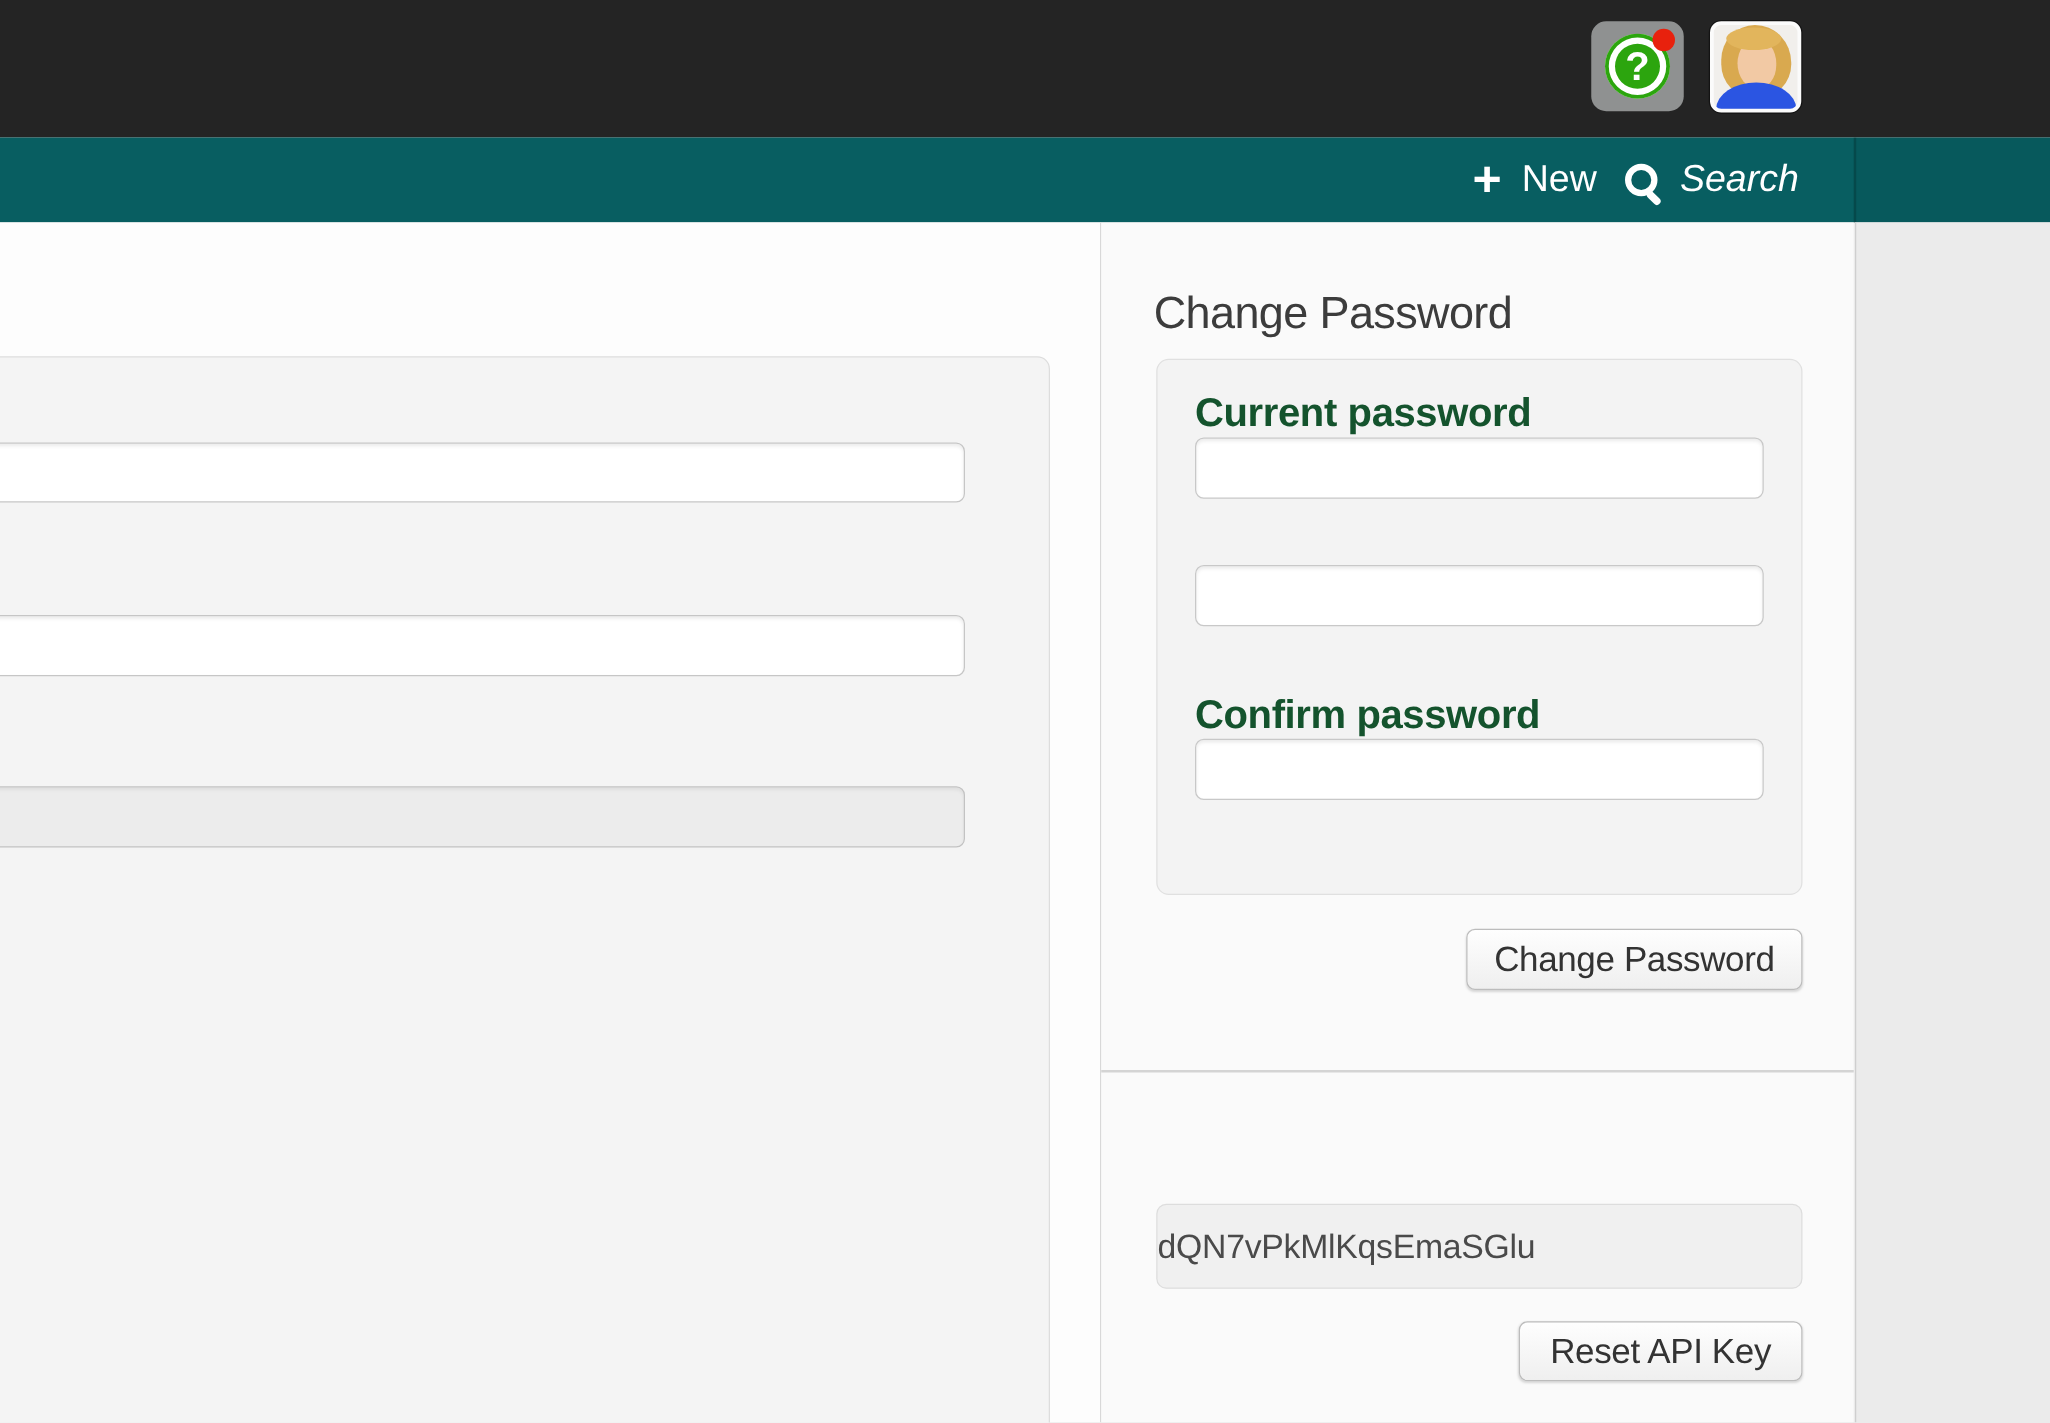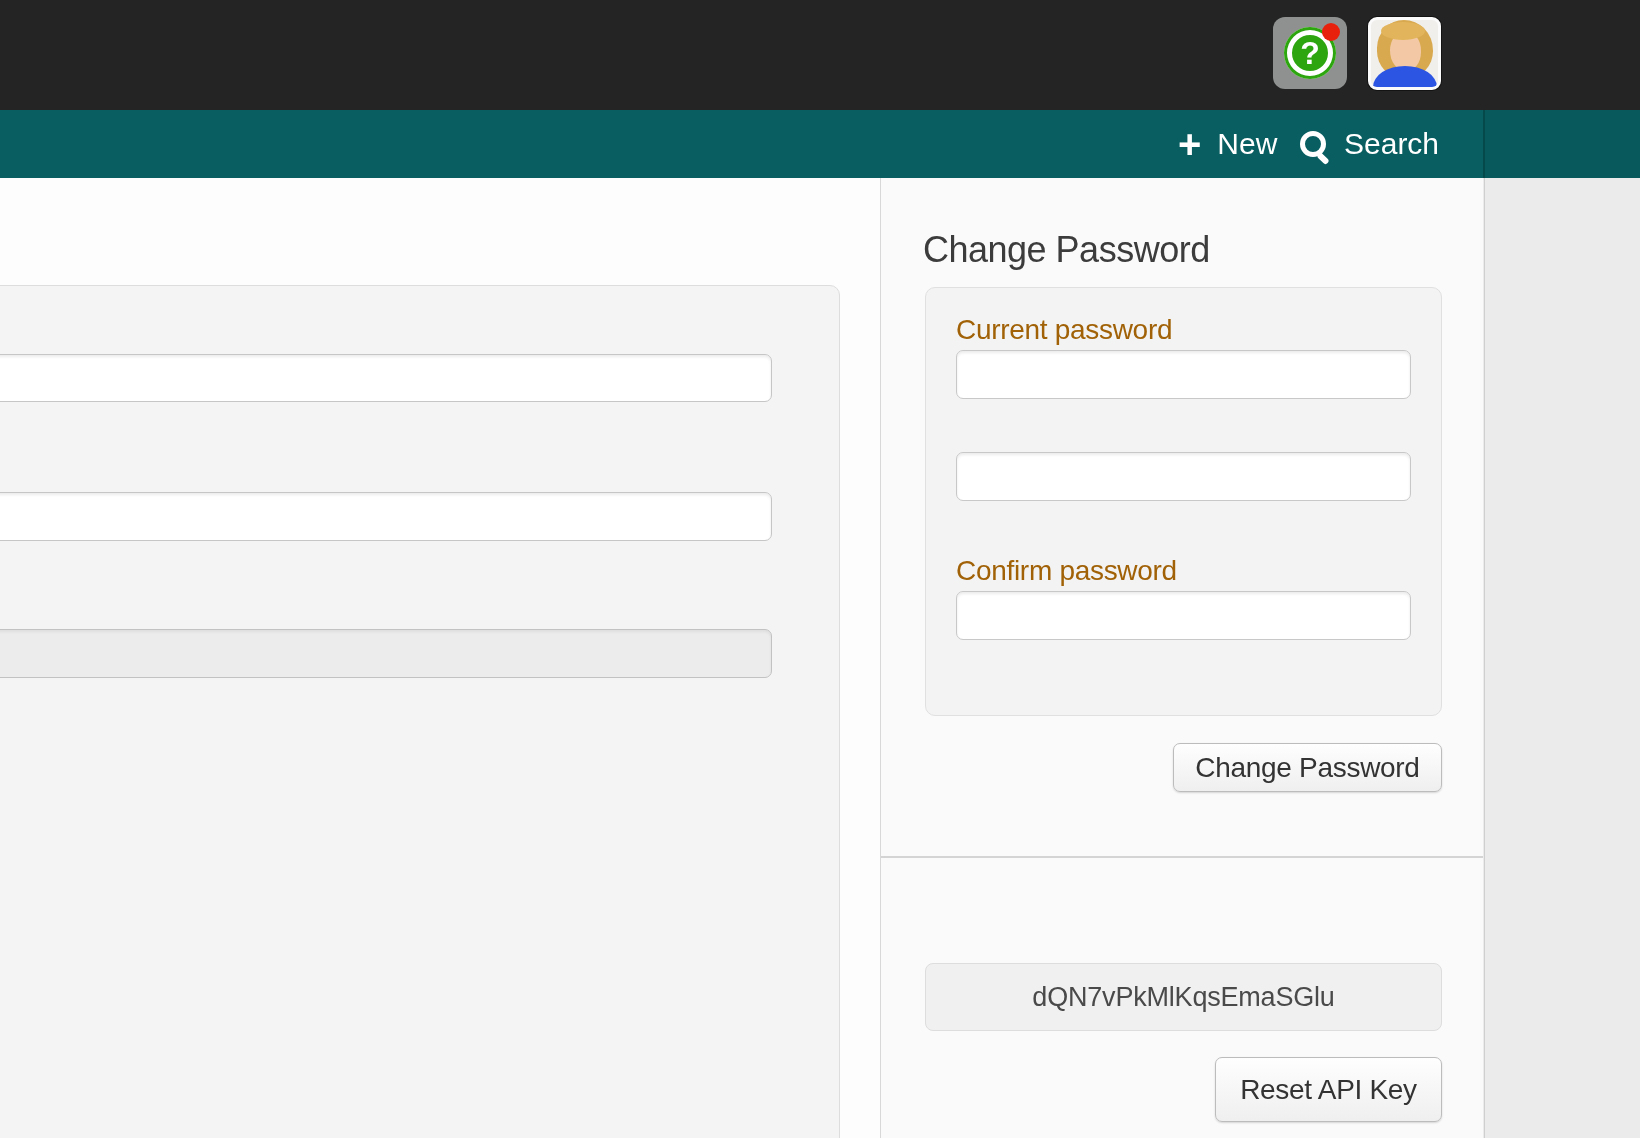--- a/index.html
+++ b/index.html
@@ -49,21 +49,21 @@
     position:absolute; left:0; top:110px; width:1640px; height:68px;
     background:#085e61; color:#fff;
   }
   .nav-item {
     position:absolute; top:0; height:68px; display:flex; align-items:center;
     color:#fff; font-size:30px; cursor:pointer; background:none; border:none;
     font-family:inherit;
   }
   .nav-new { left:1178px; }
   .plus-glyph { font-size:40px; font-weight:bold; line-height:60px; margin-right:16px; }
-  .nav-search { left:1300px; }
+  .nav-search { left:1300px;font-style:italic; }
   .mag-icon {
     position:relative; width:26px; height:26px; margin-right:18px;
     border:5px solid #fff; border-radius:50%; display:inline-block;
   }
   .mag-icon::after {
     content:""; position:absolute; width:6px; height:13px; background:#fff;
     left:15px; top:16px; transform:rotate(-45deg); border-radius:3px;
   }
   
   .bar-seam { position:absolute; left:1483px; top:0; width:157px; height:178px;
@@ -109,22 +109,22 @@
   .h-apikey   { left:46px; top:731px; }
 
   .pwd-fieldset {
     position:absolute; left:44px; top:109px; width:517px; height:429px;
     background:#f3f3f3; border:1px solid #e0e0e0; border-radius:10px;
     padding:25px 31px 40px 30px;
   }
   .pwd-group { margin-bottom:53px; }
   .pwd-group:last-child { margin-bottom:0; }
   .pwd-label {
-    display:block; color:#a16207; font-size:28px; line-height:34px;
-    margin-bottom:3px; letter-spacing:-0.3px;
+    display:block; color:#14532d; font-size:32px; line-height:34px;
+    margin-bottom:3px; letter-spacing:-0.3px;font-weight:bold;
   }
   .pwd-input {
     display:block; width:455px; height:49px;
     background:#fff; border:1px solid #c8c8c8; border-radius:7px;
     box-shadow:inset 0 2px 3px rgba(0,0,0,.08);
     font-size:28px; padding:0 14px; color:#333; font-family:inherit;
   }
 
   .btn {
     background:linear-gradient(#fefefe,#efefef);
@@ -137,24 +137,24 @@
   .btn-change { position:absolute; left:292px; top:565px; width:269px; height:49px; }
 
   .side-divider {
     position:absolute; left:0; top:678px; width:602px; height:2px;
     background:#d4d4d4; border:none;
   }
 
   .api-key-box {
     position:absolute; left:44px; top:785px; width:517px; height:68px;
     background:#f0f0f0; border:1px solid #dddddd; border-radius:8px;
-    color:#4a4a4a; font-size:27px; line-height:66px; text-align:center;
+    color:#4a4a4a; font-size:27px; line-height:66px; text-align:left;
     letter-spacing:-0.2px;
   }
-  .btn-reset { position:absolute; left:334px; top:879px; width:227px; height:65px; }
+  .btn-reset { position:absolute; left:334px; top:879px; width:227px; height:48px; }
 
   .gutter {
     position:absolute; left:1484px; top:0; width:156px; height:960px;
     background:#ebebeb; border-left:1px solid #cfcfcf;
   }
 </style>
 </head>
 <body>
 
 <div class="topbar">

